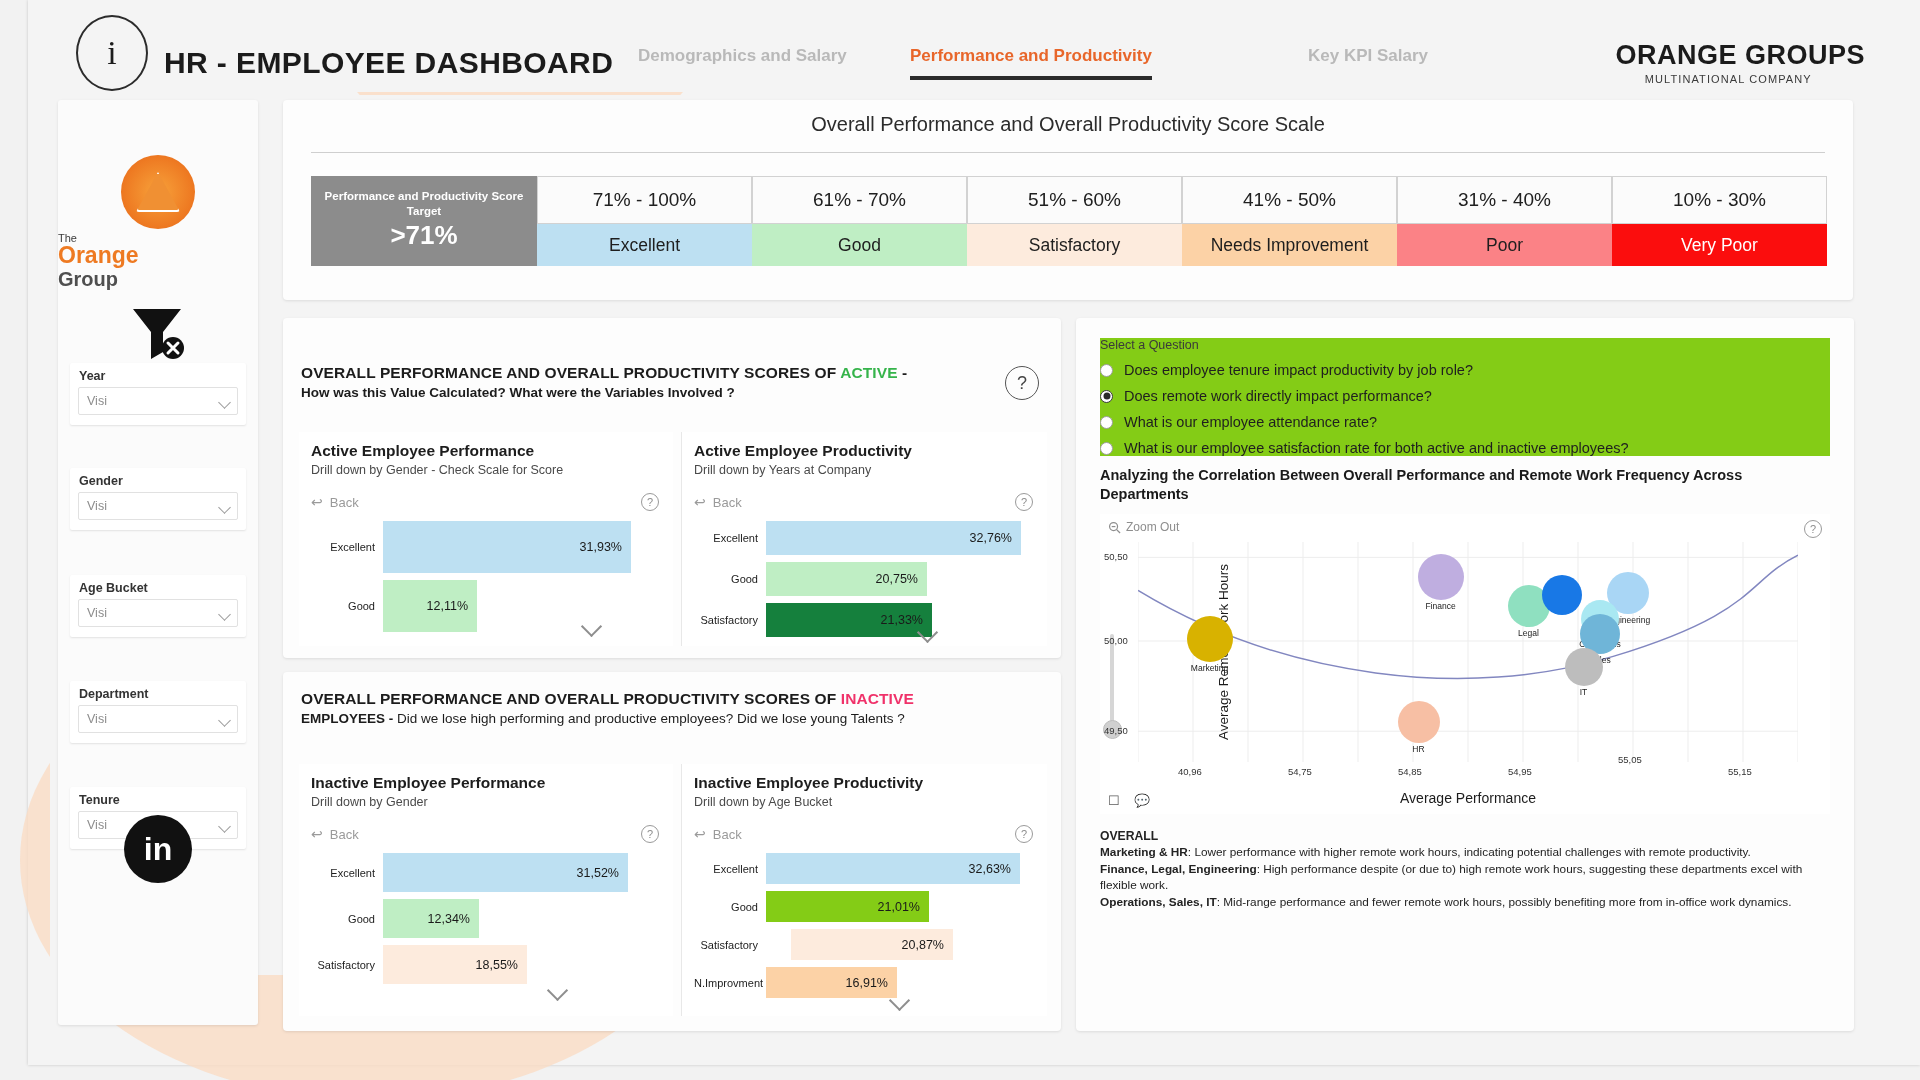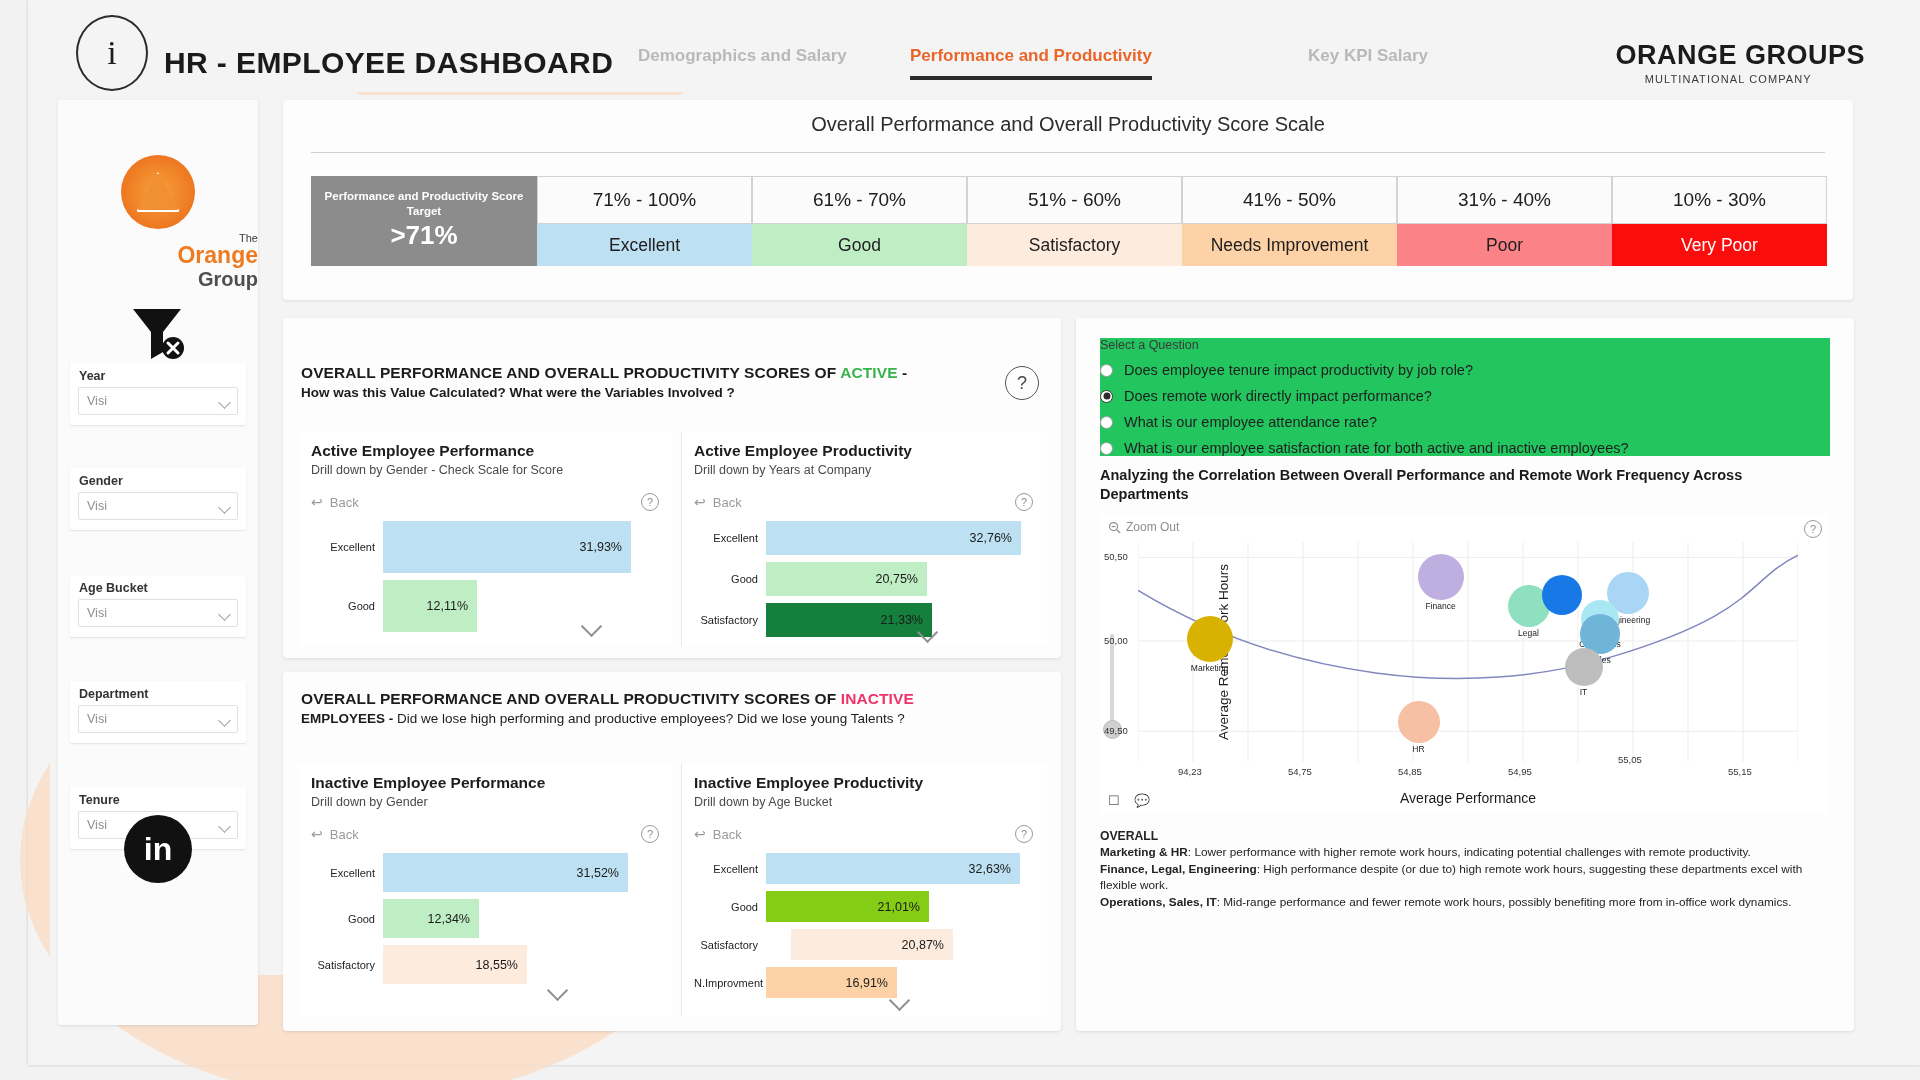--- a/index.html
+++ b/index.html
@@ -86,21 +86,21 @@
 
   
   .sidebar {
     position: absolute; left: 58px; top: 100px;
     width: 200px; height: 925px;
     background: #fbfbfb;
     border-radius: 3px;
     box-shadow: 0 1px 3px rgba(0,0,0,.10);
     z-index: 6;
   }
-  .logo-wrap { position: absolute; left: 0; top: 55px; width: 200px; text-align: right; }
+  .logo-wrap { position: absolute; left: 0; top: 55px; width: 200px; text-align: left; }
   .logo-circ {
     width: 74px; height: 74px; margin: 0 auto;
     border-radius: 50%;
     background: radial-gradient(circle at 50% 50%, #f7a23b 0%, #ee7a22 65%, #e2641a 100%);
     display: flex; align-items: center; justify-content: center;
     position: relative;
   }
   .logo-circ::before {
     content: ""; position: absolute; width: 40px; height: 36px;
     border: 2px solid #fff; border-radius: 3px;
@@ -256,21 +256,21 @@
   .qa-panel {
     position: absolute; left: 1076px; top: 318px;
     width: 778px; height: 713px;
     background: #fdfdfd; border-radius: 4px;
     box-shadow: 0 1px 3px rgba(0,0,0,.10);
     z-index: 5;
   }
   .qa-box {
     position: absolute; left: 24px; top: 20px;
     width: 730px; height: 118px;
-    background: #22c55e;
+    background: #84cc16;
   }
   .qa-head { font-size: 12.5px; color: #3a3a3a; }
   .qa-item { display: flex; align-items: center; margin-top: 10px; }
   .radio {
     width: 13px; height: 13px; border-radius: 50%;
     border: 1.4px solid #9d9d9d; background: #fff;
     margin-right: 11px; flex: none; position: relative;
   }
   .radio.on { border-color: #3a3a3a; }
   .radio.on::after {
@@ -704,21 +704,21 @@
           <div class="bub-lab" style="left: 462px; top: 97px;">Operations</div>
           <div class="bubble" style="width: 40px; height: 40px; background: rgb(111, 181, 216); left: 462px; top: 91.6667px;"></div>
           <div class="bub-lab" style="left: 462px; top: 112.667px;">Sales</div>
           <div class="bubble" style="width: 38px; height: 38px; background: rgb(189, 189, 189); left: 445.5px; top: 124.667px;"></div>
           <div class="bub-lab" style="left: 445.5px; top: 144.667px;">IT</div>
           <div class="bubble" style="width: 42px; height: 42px; background: rgb(247, 191, 164); left: 280.5px; top: 179.667px;"></div>
           <div class="bub-lab" style="left: 280.5px; top: 201.667px;">HR</div>
           <div class="ytick" style="left: -34px; top: 9.4px;">50,50</div>
           <div class="ytick" style="left: -34px; top: 93px;">50,00</div>
           <div class="ytick" style="left: -34px; top: 183.2px;">49,50</div>
-          <div class="xtick" style="left: 40px; top: 224px;">94,23</div>
+          <div class="xtick" style="left: 40px; top: 224px;">40,96</div>
           <div class="xtick" style="left: 150px; top: 224px;">54,75</div>
           <div class="xtick" style="left: 260px; top: 224px;">54,85</div>
           <div class="xtick" style="left: 370px; top: 224px;">54,95</div>
           <div class="xtick" style="left: 480px; top: 212px;">55,05</div>
           <div class="xtick" style="left: 590px; top: 224px;">55,15</div>
         </div>
     </div>
 
     <div class="insights">
       <div class="hd">OVERALL</div>

